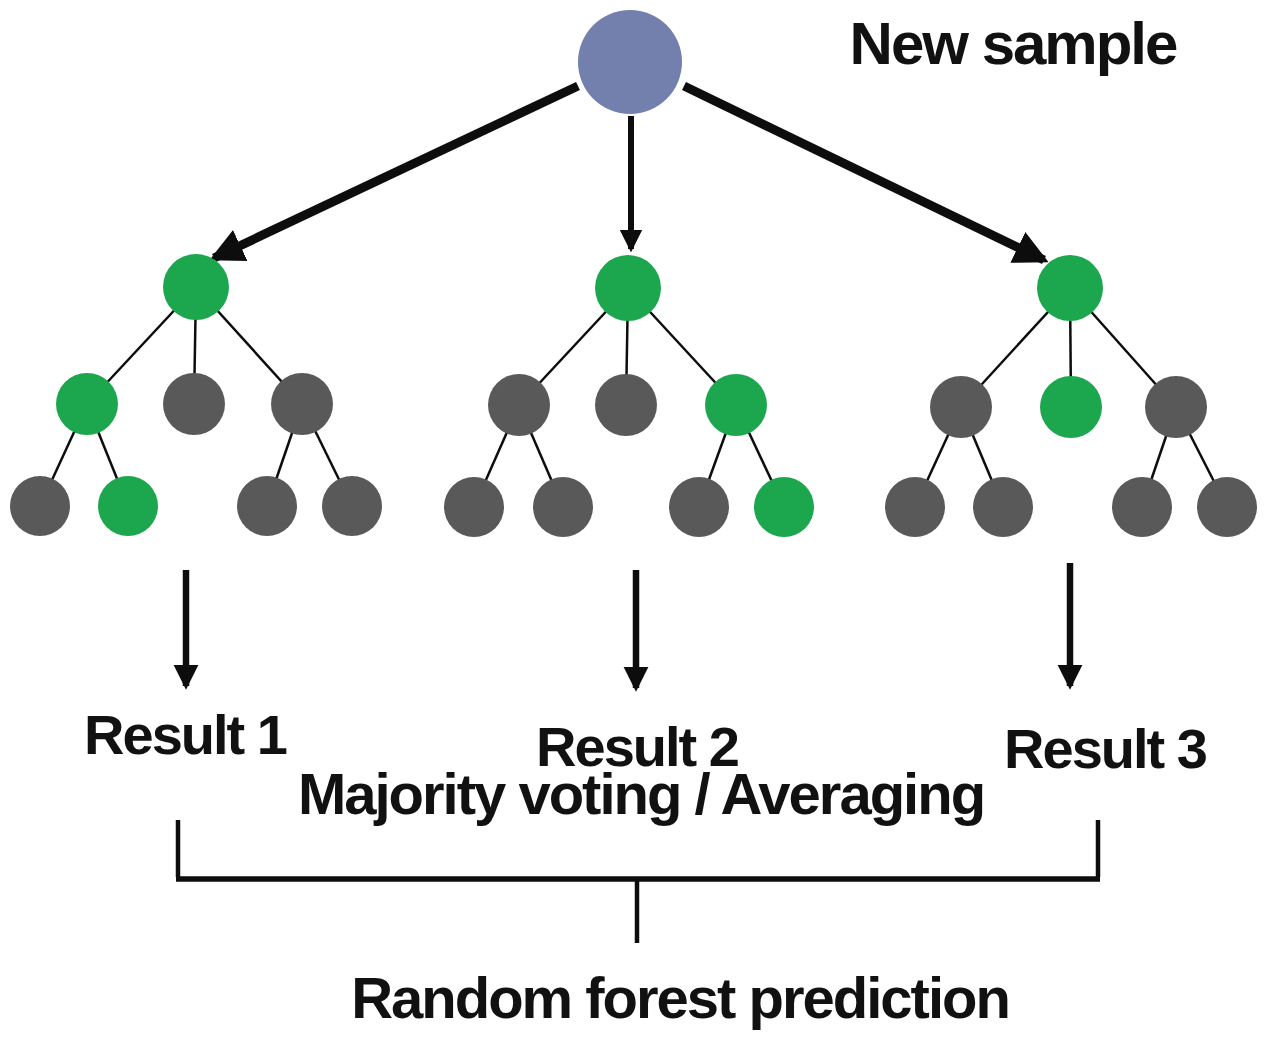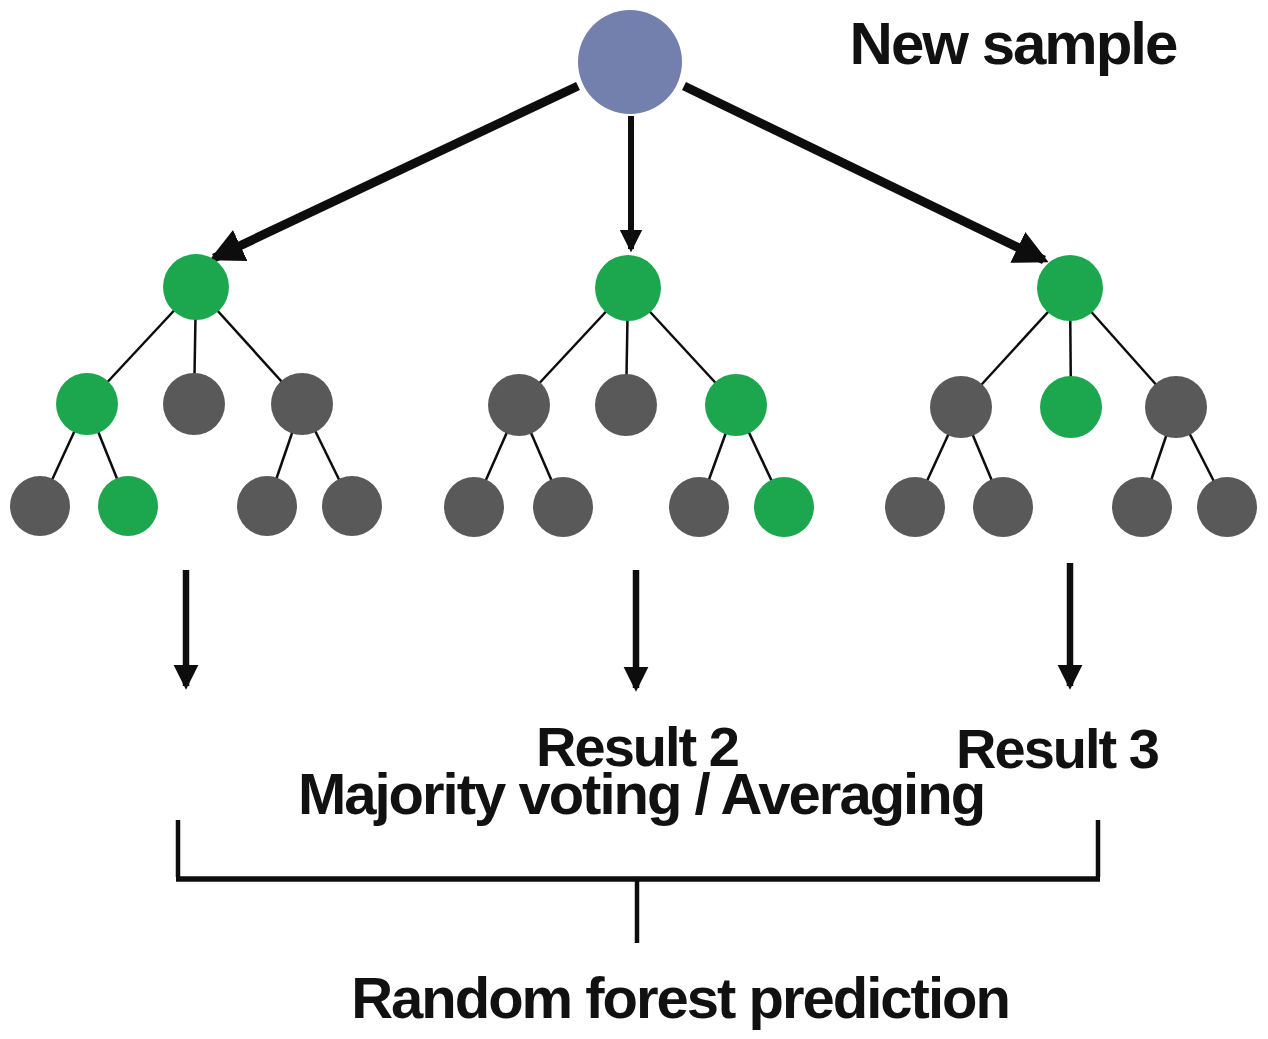--- a/index.html
+++ b/index.html
@@ -102,22 +102,23 @@
         <circle cx="915" cy="507" r="30" fill="#595959"></circle>
         <circle cx="1003" cy="507" r="30" fill="#595959"></circle>
         <circle cx="1142" cy="507" r="30" fill="#595959"></circle>
         <circle cx="1227" cy="507" r="30" fill="#595959"></circle>
         <circle cx="630" cy="62" r="52" fill="#7380ad"></circle>
       </g>
   </svg>
 
   <div class="label label-new-sample" style="left:1013px; top:12px;">New sample</div>
 
+  <div class="label label-result" style="left:185px; top:706px;">Result 1</div>
 
   <div class="label label-result" style="left:637px; top:718px;">Result 2</div>
 
-  <div class="label label-result" style="left:1057px; top:720px;">Result 3</div>
+  <div class="label label-result" style="left:1105px; top:720px;">Result 3</div>
 
   <div class="label label-majority" style="left:641px; top:764px;text-align:center;">Majority voting / Averaging</div>
 
   <div class="label label-prediction" style="left:680px; top:968px;text-align:right;">Random forest prediction</div>
 
 </div>
 
 </body></html>

